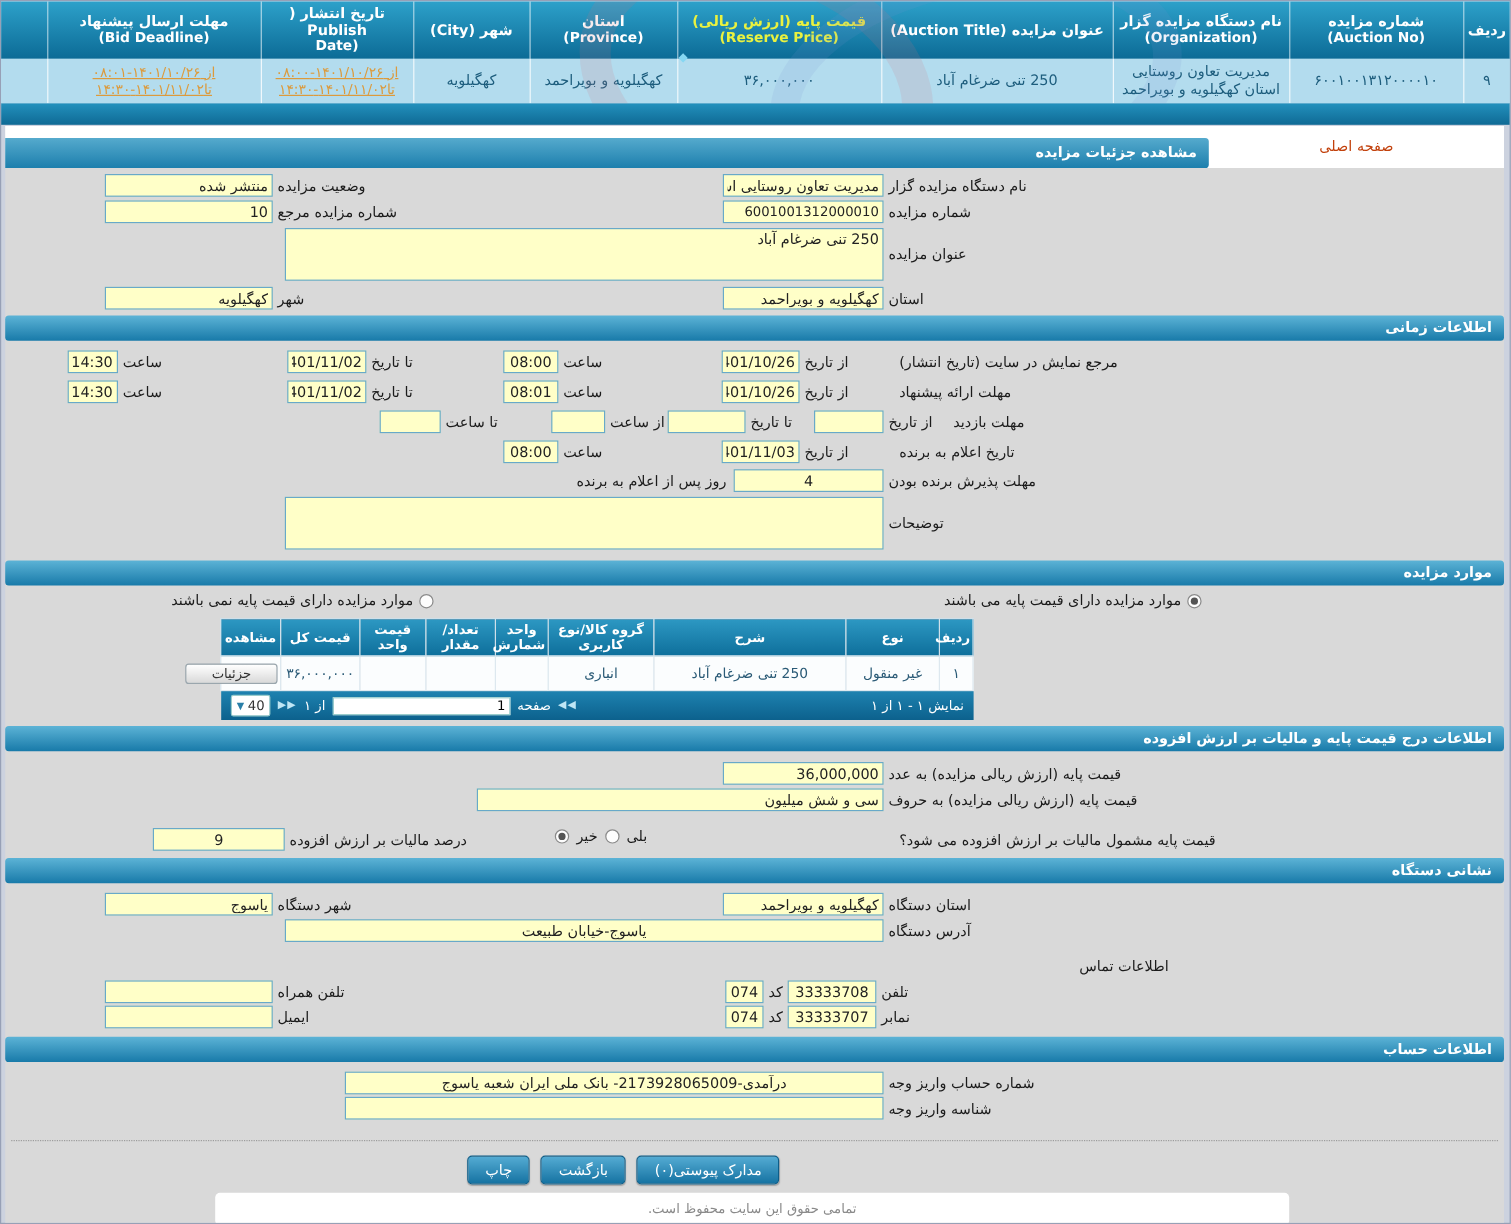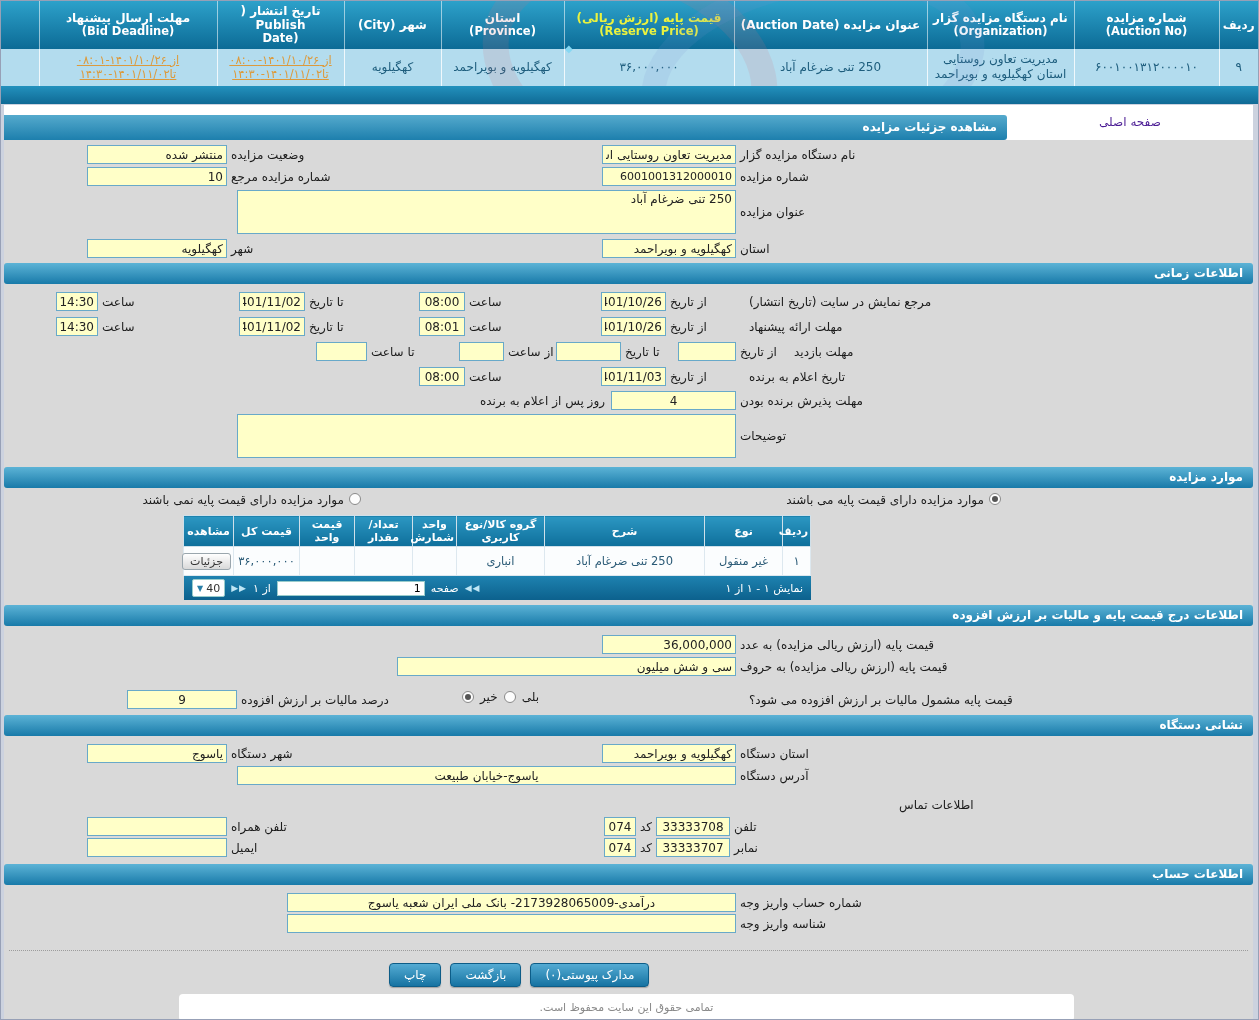--- a/index.html
+++ b/index.html
@@ -18,38 +18,38 @@
   td.c-empty{background:#ffffff;}
   .sort-diamond{position:absolute;left:566px;top:42px;color:#86d7f2;font-size:10px;pointer-events:none;}
   .wm1,.wm2{position:absolute;pointer-events:none;border-radius:50%;}
   .wm1{left:480px;top:-40px;width:250px;height:160px;border:26px solid rgba(205,115,130,.15);transform:rotate(18deg);}
   .wm2{left:640px;top:-30px;width:300px;height:150px;border:24px solid rgba(120,150,210,.13);transform:rotate(-12deg);}
   .blue-band{width:1259px;height:18px;background:linear-gradient(#2391bd,#0f6a95);}
   
   .panel{position:relative;margin:1px 5px 0 5px;width:1249px;height:922px;background:#d9d9d9;}
   .tabrow{position:absolute;left:0;top:0;width:100%;height:35px;background:#ffffff;}
   .title-bar{position:absolute;left:0;top:10px;width:1003px;height:25px;background:linear-gradient(#55aacd,#1d7fad);border-radius:0 3px 3px 0;color:#fff;font-weight:bold;font-size:12px;line-height:25px;padding:0 10px 0 0;box-sizing:border-box;}
-  .home-tab{position:absolute;right:0;top:0;width:246px;height:35px;line-height:35px;text-align:center;color:#4c1d95;font-size:12px;cursor:pointer;}
+  .home-tab{position:absolute;right:0;top:0;width:246px;height:35px;line-height:35px;text-align:center;color:#c2410c;font-size:12px;cursor:pointer;}
   .sbar{position:absolute;left:0;height:21px;background:linear-gradient(#5cb3d6,#187aa9);border-radius:3px;color:#fff;font-weight:bold;font-size:12px;line-height:21px;padding:0 10px 0 0;box-sizing:border-box;width:1249px;}
   .row{position:absolute;left:0;width:100%;height:20px;}
   .fg{position:absolute;top:0;display:flex;direction:rtl;align-items:center;gap:4px;}
-  .fg-r{position:absolute;top:0;display:flex;direction:rtl;align-items:flex-start;gap:5px;}
+  .fg-r{position:absolute;top:0;display:flex;direction:rtl;align-items:flex-end;gap:5px;}
   .flb,.slb{font-size:12px;color:#1b1b1b;white-space:nowrap;}
   .slb{position:absolute;top:0;line-height:20px;}
   .ibx{height:19px;background:#ffffc8;border:1px solid #68a9c9;font-size:12px;padding:0 3px;box-sizing:border-box;font-family:inherit;color:#222;direction:rtl;}
   .ctr{text-align:center;}
   .tbx{background:#ffffc8;border:1px solid #68a9c9;font-size:12px;padding:1px 3px;box-sizing:border-box;font-family:inherit;color:#222;direction:rtl;resize:none;}
   .rdo{width:12px;height:12px;border-radius:50%;background:#fdfdfd;border:1px solid #8a8a8a;box-sizing:border-box;position:relative;display:inline-block;flex:0 0 auto;}
   .rdo.on::after{content:"";position:absolute;inset:2px;background:#555;border-radius:50%;}
   
   .items-wrap{position:absolute;left:180px;top:410px;width:627px;}
   table.itm{width:100%;border-collapse:collapse;table-layout:fixed;direction:rtl;}
   table.itm th{background:linear-gradient(#2c97c2,#0e6f9b);color:#fff;font-size:11px;font-weight:bold;border:1px solid #cfe0ea;padding:2px 2px;line-height:1.2;height:26px;}
   table.itm td{background:#fbfdfe;border:1px solid #dde8ef;font-size:11.5px;color:#2a5a76;padding:3px 2px;text-align:center;height:22px;}
-  .mini-btn{border:1px solid #9aa6ad;border-radius:3px;background:linear-gradient(#ffffff,#d9d9d9);font-size:11px;font-family:inherit;padding:1px 7px;color:#333;cursor:pointer;}
+  .mini-btn{border:1px solid #9aa6ad;border-radius:3px;background:linear-gradient(#ffffff,#d9d9d9);font-size:11px;font-family:inherit;padding:1px 21px;color:#333;cursor:pointer;}
   .pag{height:24px;background:linear-gradient(#1e82b0,#0c618d);color:#fff;display:flex;direction:rtl;align-items:center;font-size:11px;padding:0 8px;gap:6px;}
   .pag .sp{flex:1;}
   .pag .nav{color:#bfe6f5;font-size:9px;letter-spacing:1px;cursor:pointer;}
   .pag input{width:148px;height:15px;border:1px solid #9cc;font-size:11px;font-family:inherit;direction:rtl;text-align:right;padding:0 3px;box-sizing:border-box;}
   .psel{background:#fff;border:1px solid #9cc;border-radius:2px;font-size:11px;color:#333;padding:0 4px;height:16px;display:flex;align-items:center;gap:3px;cursor:pointer;}
   .psel .arr{color:#2a7fa8;font-size:8px;}
   .dotted-sep{position:absolute;left:5px;right:5px;top:845px;border-top:1px dotted #9c9c9c;}
   .btn{background:linear-gradient(#54abd3,#1673a2);border:1px solid #0d5d88;border-radius:4px;color:#fff;font-size:12px;font-family:inherit;padding:4px 14px;cursor:pointer;box-shadow:0 1px 1px rgba(0,0,0,.25);white-space:nowrap;}
   .footer-box{position:absolute;left:175px;top:889px;width:895px;height:27px;background:#fff;border-radius:4px;text-align:center;color:#8a8a8a;font-size:11px;line-height:27px;}
 </style>
@@ -68,21 +68,21 @@
         <col style="width:97px">
         <col style="width:127px">
         <col style="width:178px">
         <col style="width:40px">
       </colgroup>
     <thead>
       <tr>
         <th><span>ردیف</span></th>
         <th><span>شماره مزایده</span><span class="en">(Auction No)</span></th>
         <th><span>نام دستگاه مزایده گزار</span><span class="en">(Organization)</span></th>
-        <th><span>عنوان مزایده</span> <span>(Auction Date)</span></th>
+        <th><span>عنوان مزایده</span> <span>(Auction Title)</span></th>
         <th class="hl"><span>قیمت پایه (ارزش ریالی)</span><span class="en">(Reserve Price)</span></th>
         <th><span>استان</span><span class="en">(Province)</span></th>
         <th><span>شهر</span> <span>(City)</span></th>
         <th><span>تاریخ انتشار ( Publish</span><span class="en">(Date</span></th>
         <th><span>مهلت ارسال پیشنهاد</span><span class="en">(Bid Deadline)</span></th>
         <th></th>
       </tr>
     </thead>
     <tbody>
       <tr>

